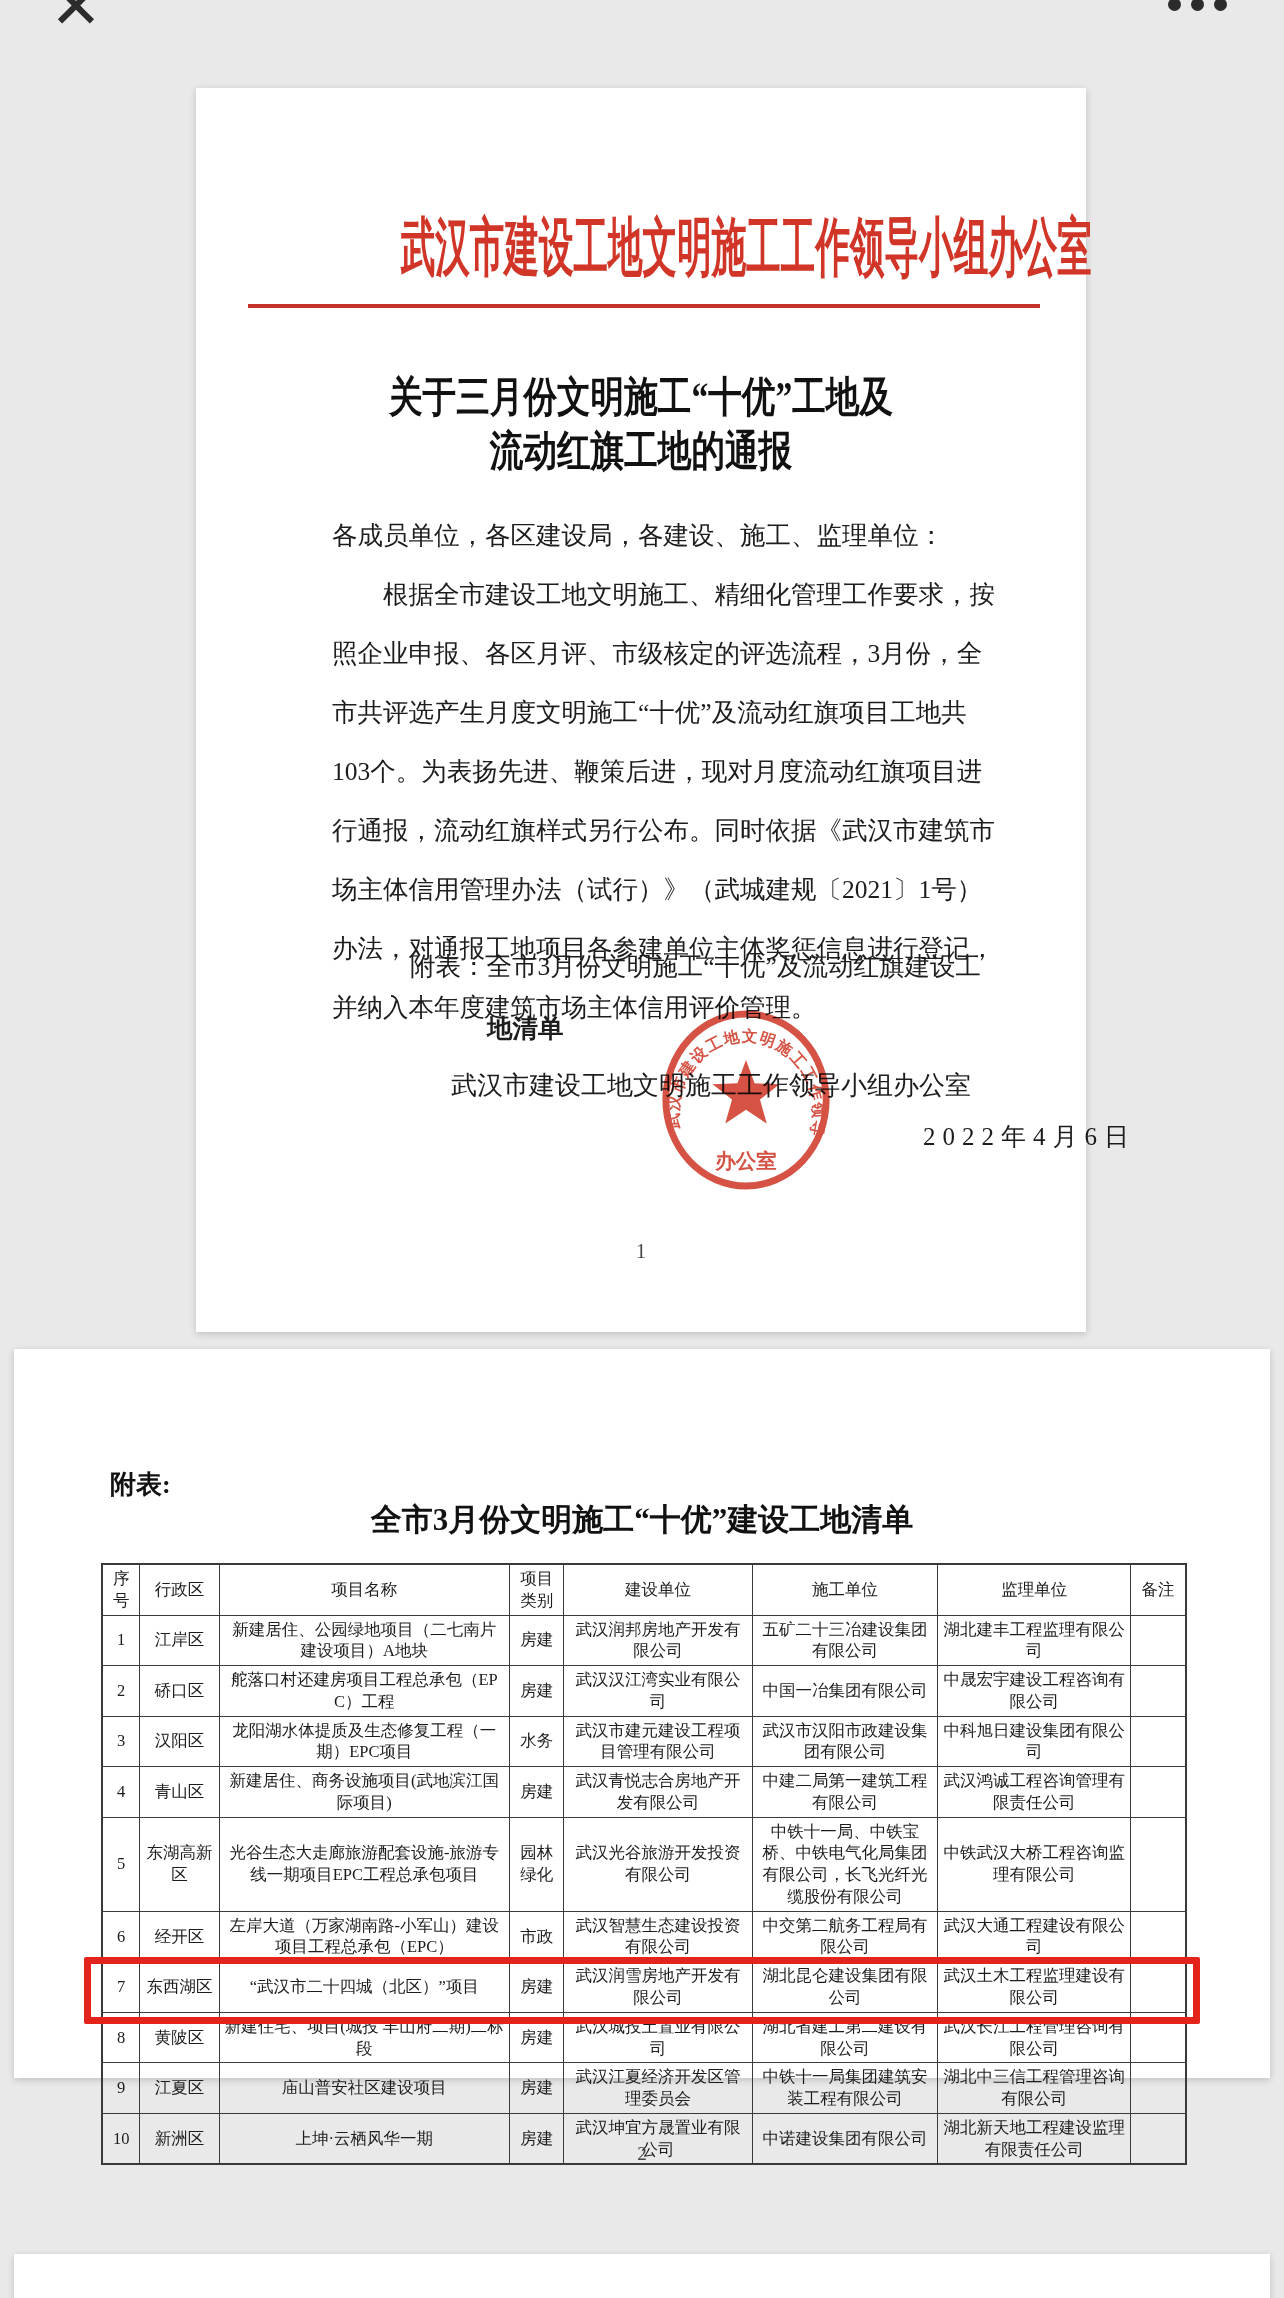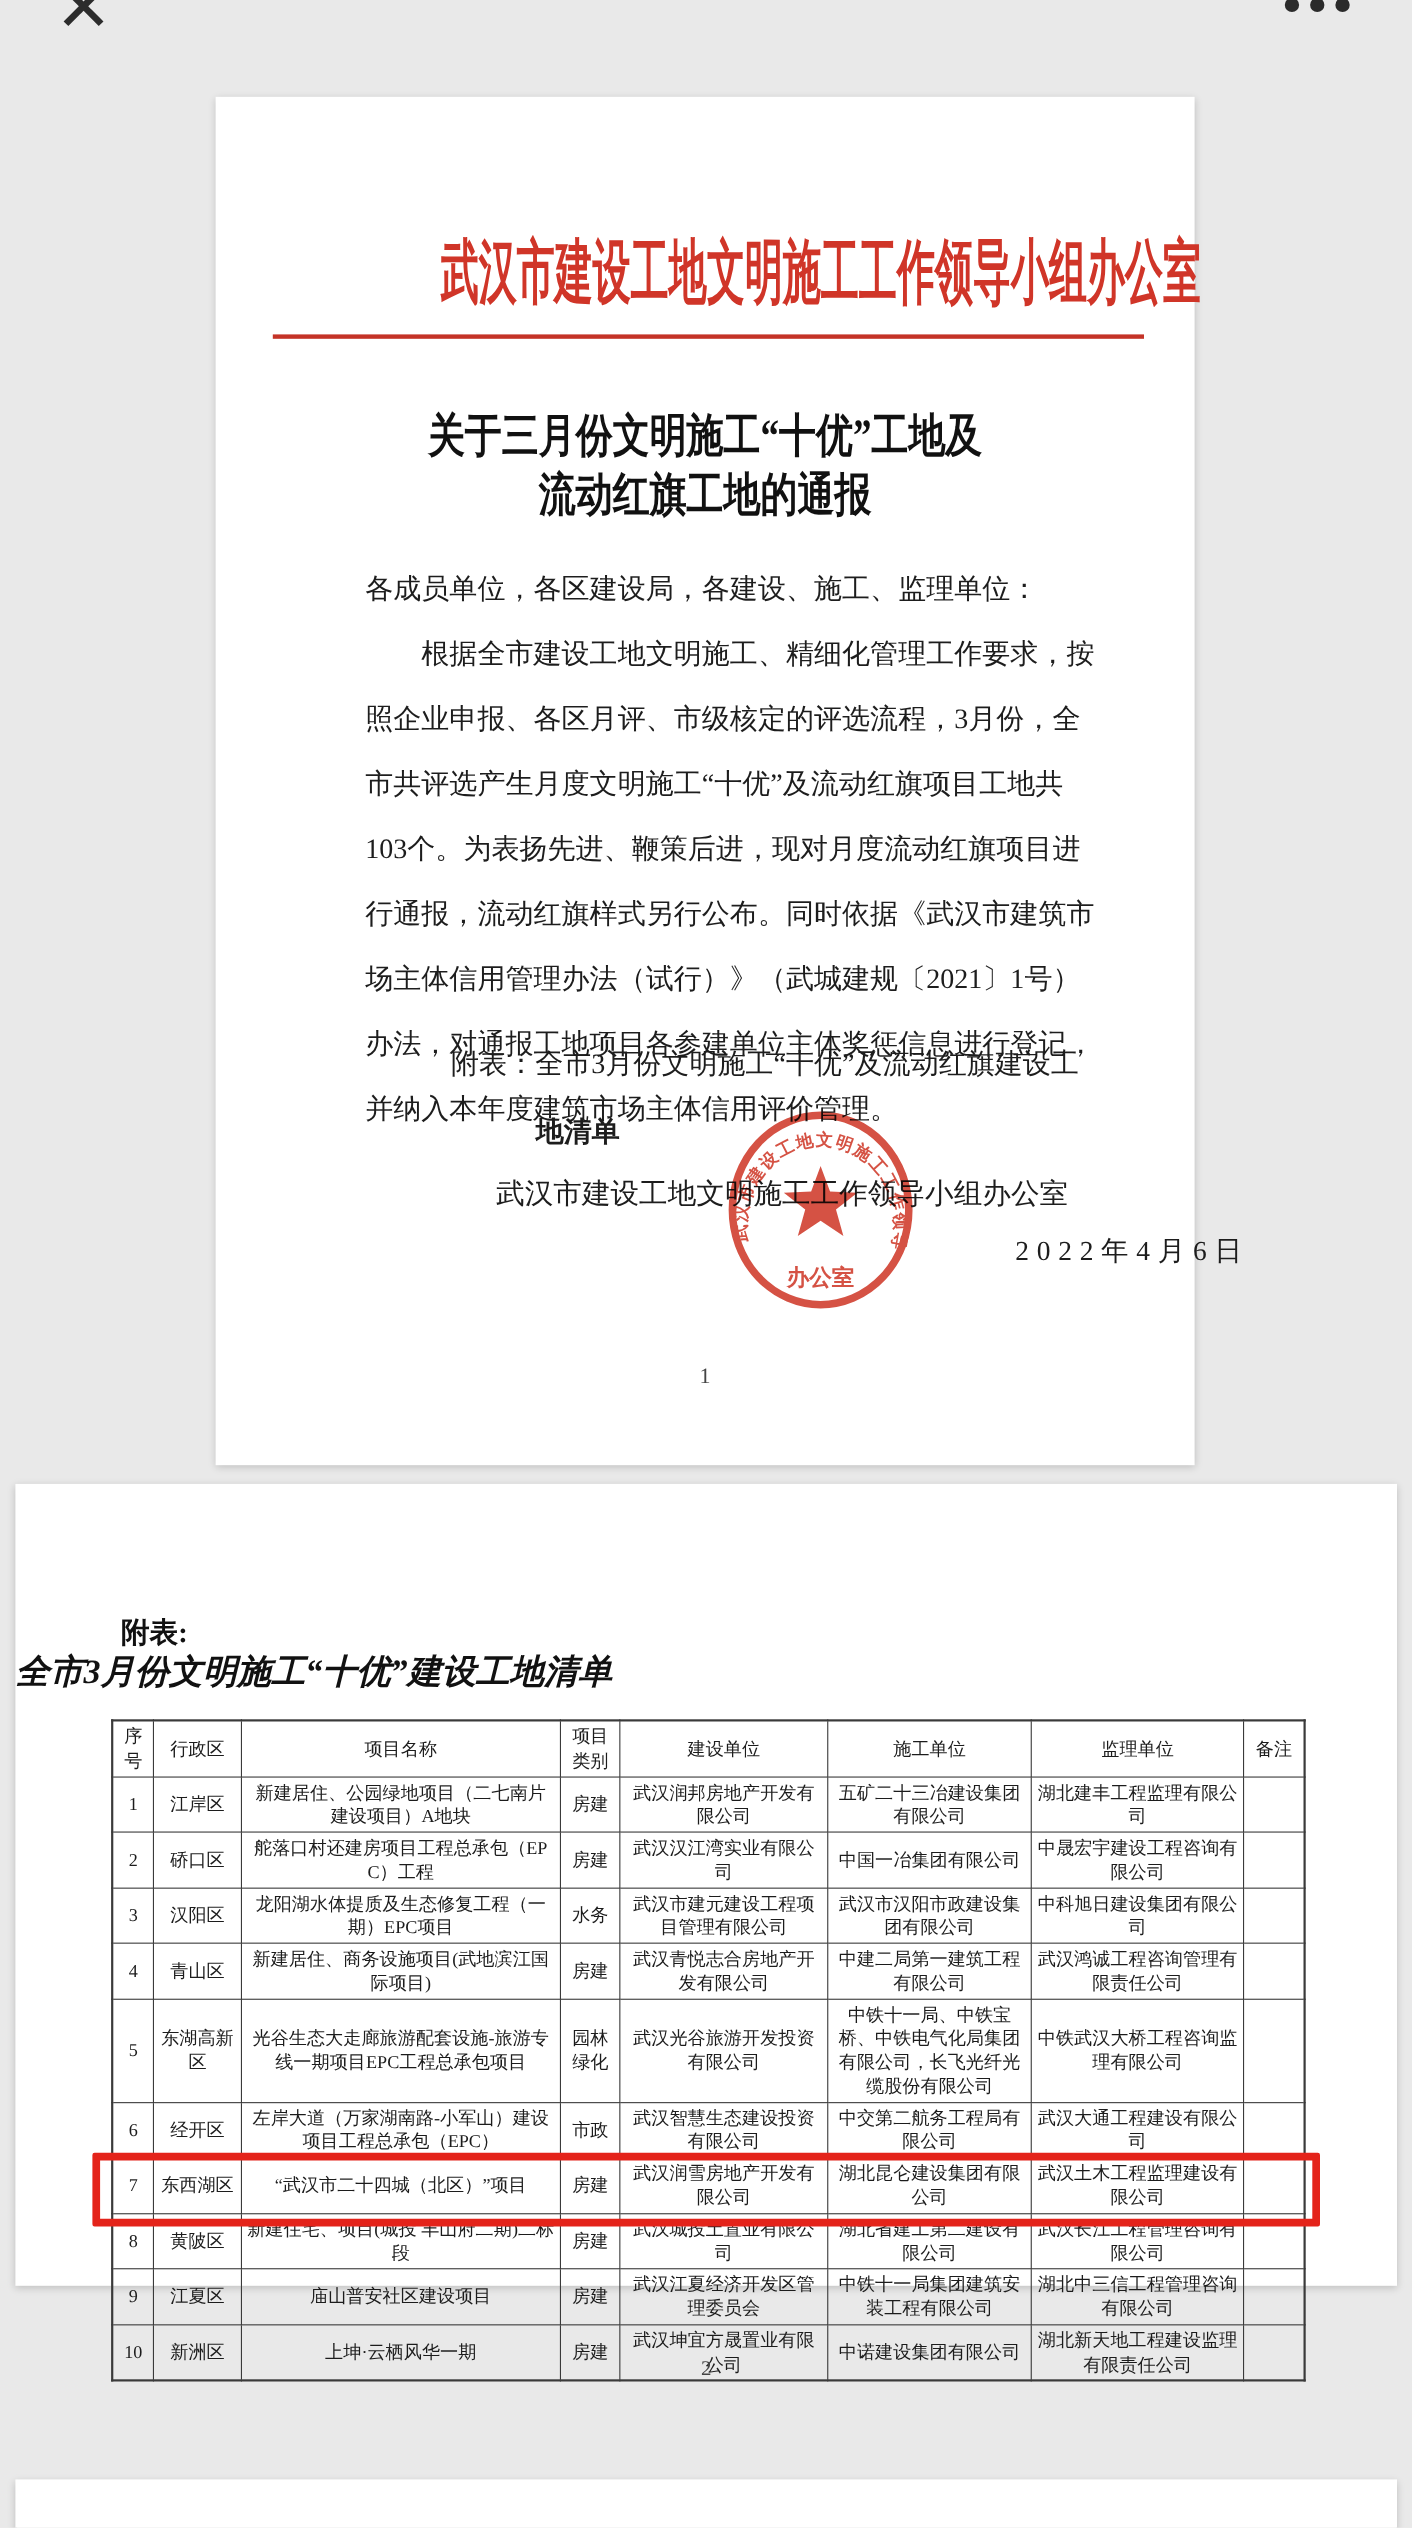--- a/index.html
+++ b/index.html
@@ -30,22 +30,22 @@
   .attach .l2{padding-left:77px;font-weight:bold;}
   .signer{position:absolute;left:120px;top:980px;width:790px;text-align:center;
           font-size:26px;color:#1d1d1d;white-space:nowrap;}
   .sign-date{position:absolute;left:150px;top:1032px;width:790px;text-align:right;
              font-size:25px;color:#1d1d1d;letter-spacing:7px;}
   .seal{position:absolute;left:462px;top:918px;width:176px;height:188px;opacity:.88;
         mix-blend-mode:multiply;pointer-events:none;}
   .pageno{position:absolute;left:0;top:1152px;width:100%;text-align:center;font-size:20px;color:#444;}
   
   .appendix{position:absolute;left:96px;top:118px;font-size:26px;font-weight:bold;color:#111;}
-  .table-title{position:absolute;left:0;top:150px;width:100%;
-               font-size:31px;font-weight:bold;color:#111;font-style:italic;}
+  .table-title{position:absolute;left:0;top:150px;width:100%;text-align:center;
+               font-size:31px;font-weight:bold;color:#111;}
   .tbl-wrap{position:absolute;left:87px;top:214px;width:1086px;}
   table.works{width:100%;border-collapse:collapse;table-layout:fixed;
               font-size:16.5px;color:#1c1c1c;border:2px solid #3a3a3a;}
   table.works th,table.works td{border:1px solid #3a3a3a;padding:3px 5px;line-height:1.32;
               vertical-align:middle;word-break:break-all;}
   table.works th{font-weight:normal;text-align:center;height:42px;}
   td.c0,td.c1,td.c3{text-align:center;}
   td.c2,td.c4,td.c5,td.c6{text-align:center;}
   .highlight-box{position:absolute;border:7px solid #e4231a;border-radius:2px;
                  pointer-events:none;box-sizing:border-box;}

